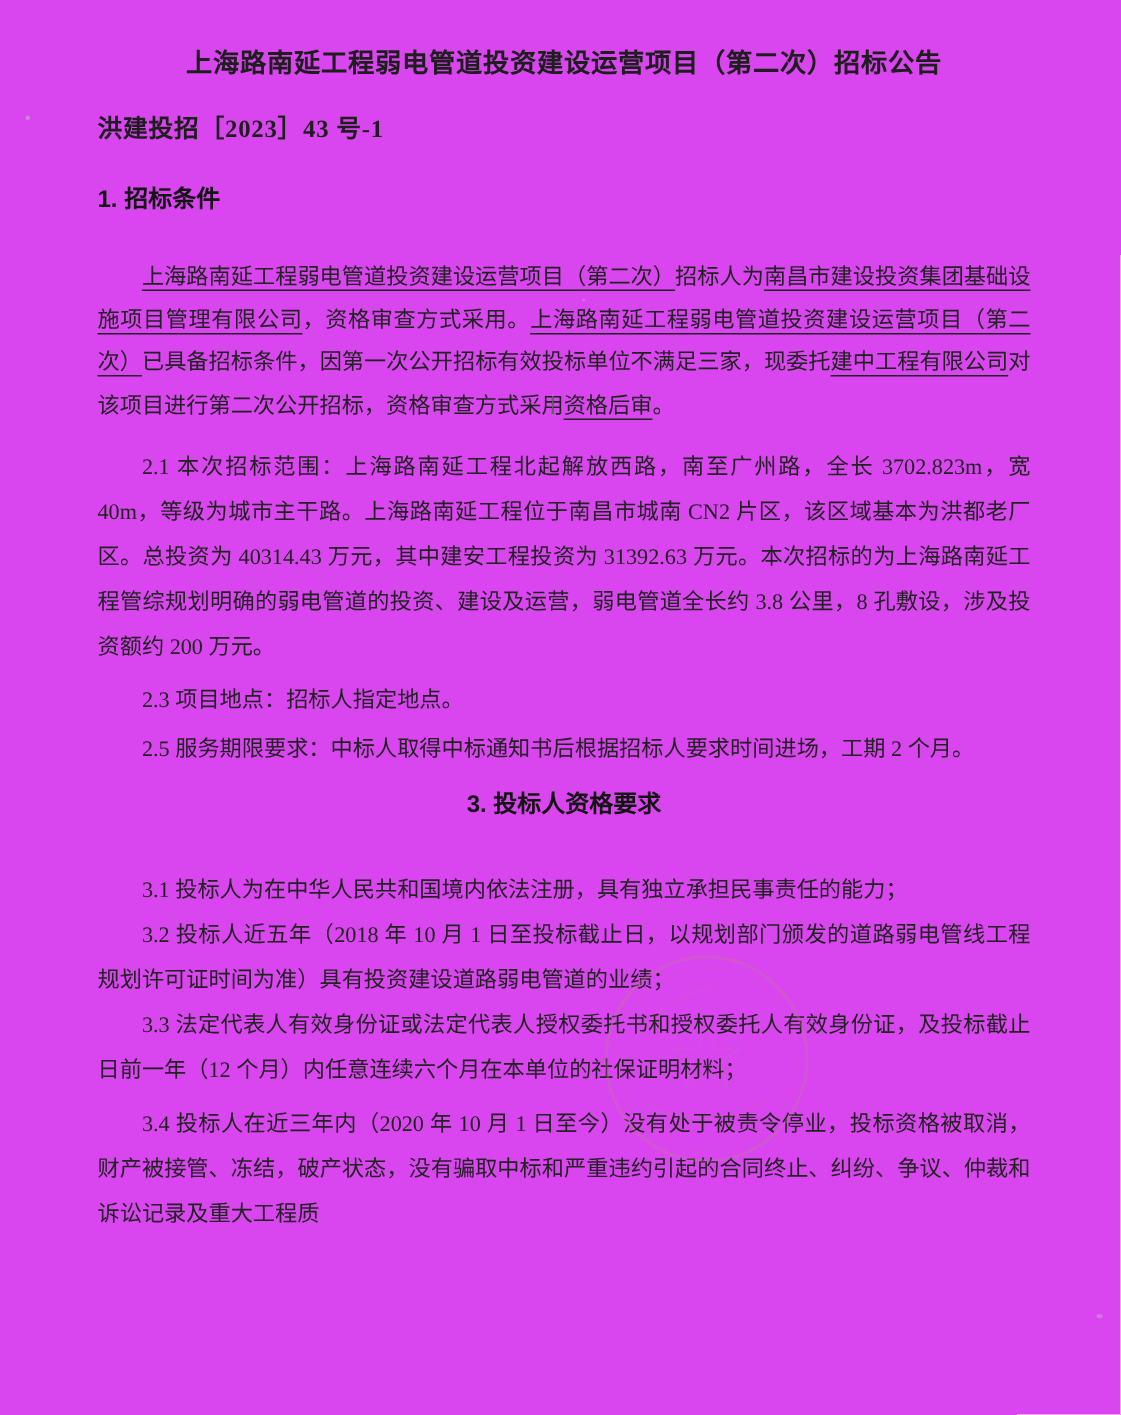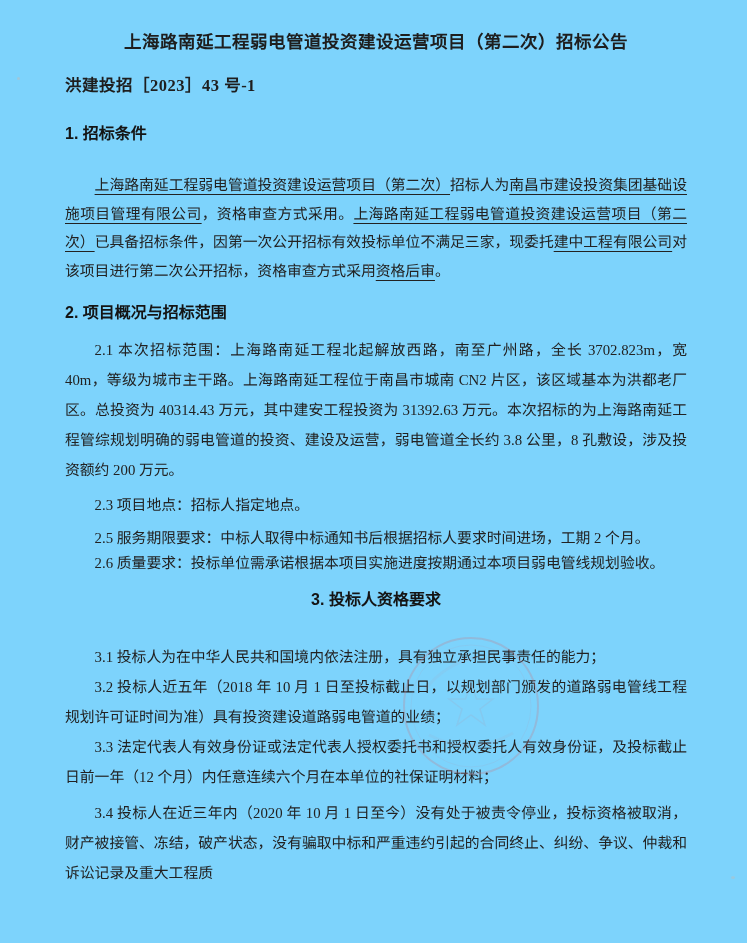--- a/index.html
+++ b/index.html
@@ -4,21 +4,21 @@
 <style>
   html, body {
     margin: 0;
     padding: 0;
     background: #ffffff;
   }
   .page {
     position: relative;
     width: 747px;
     height: 943px;
-    background: #7dd3fc;
+    background: #d946ef;
     overflow: hidden;
     font-family: "Liberation Serif", serif;
     color: #1e1e1e;
     box-sizing: border-box;
   }
   .content {
     padding: 30px 60px 0 65px;
   }
   .doc-title {
     text-align: center;
@@ -91,25 +91,23 @@
 
 <div class="page">
   <div class="content">
 
     <div class="doc-title">上海路南延工程弱电管道投资建设运营项目（第二次）招标公告</div>
     <div class="doc-number">洪建投招［2023］43 号-1</div>
 
     <div class="section-heading h1">1. 招标条件</div>
     <p class="para p-s1"><span class="u">上海路南延工程弱电管道投资建设运营项目（第二次）</span><span>招标人为</span><span class="u">南昌市建设投资集团基础设施项目管理有限公司</span><span>，资格审查方式采用。</span><span class="u">上海路南延工程弱电管道投资建设运营项目（第二次）</span><span>已具备招标条件，因第一次公开招标有效投标单位不满足三家，现委托</span><span class="u">建中工程有限公司</span><span>对该项目进行第二次公开招标，资格审查方式采用</span><span class="u">资格后审</span><span>。</span></p>
 
-    <div class="section-heading h2">2. 项目概况与招标范围</div>
     <p class="para p-body p-21">2.1 本次招标范围：上海路南延工程北起解放西路，南至广州路，全长 3702.823m，宽 40m，等级为城市主干路。上海路南延工程位于南昌市城南 CN2 片区，该区域基本为洪都老厂区。总投资为 40314.43 万元，其中建安工程投资为 31392.63 万元。本次招标的为上海路南延工程管综规划明确的弱电管道的投资、建设及运营，弱电管道全长约 3.8 公里，8 孔敷设，涉及投资额约 200 万元。</p>
     <p class="para p-body p-23">2.3 项目地点：招标人指定地点。</p>
     <p class="para p-body p-25">2.5 服务期限要求：中标人取得中标通知书后根据招标人要求时间进场，工期 2 个月。</p>
-    <p class="para p-body p-26">2.6 质量要求：投标单位需承诺根据本项目实施进度按期通过本项目弱电管线规划验收。</p>
 
     <div class="section-heading h3">3. 投标人资格要求</div>
     <p class="para p-body p-31">3.1 投标人为在中华人民共和国境内依法注册，具有独立承担民事责任的能力；</p>
     <p class="para p-body p-32">3.2 投标人近五年（2018 年 10 月 1 日至投标截止日，以规划部门颁发的道路弱电管线工程规划许可证时间为准）具有投资建设道路弱电管道的业绩；</p>
     <p class="para p-body p-33">3.3 法定代表人有效身份证或法定代表人授权委托书和授权委托人有效身份证，及投标截止日前一年（12 个月）内任意连续六个月在本单位的社保证明材料；</p>
     <p class="para p-body p-34">3.4 投标人在近三年内（2020 年 10 月 1 日至今）没有处于被责令停业，投标资格被取消，财产被接管、冻结，破产状态，没有骗取中标和严重违约引起的合同终止、纠纷、争议、仲裁和诉讼记录及重大工程质</p>
 
   </div>
 
   <svg class="seal" viewBox="0 0 140 142" xmlns="http://www.w3.org/2000/svg">

